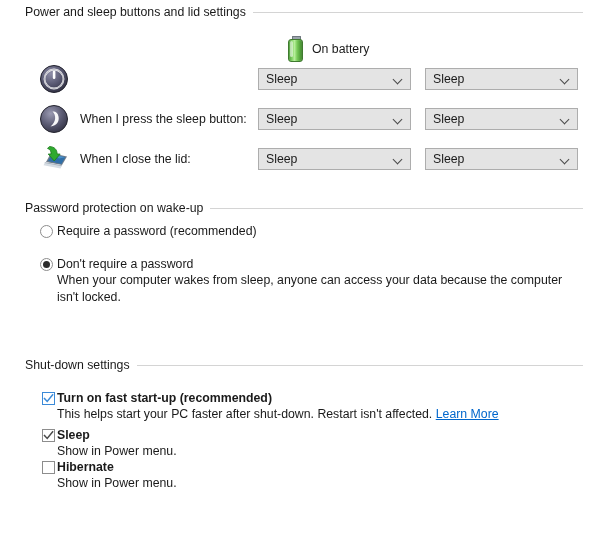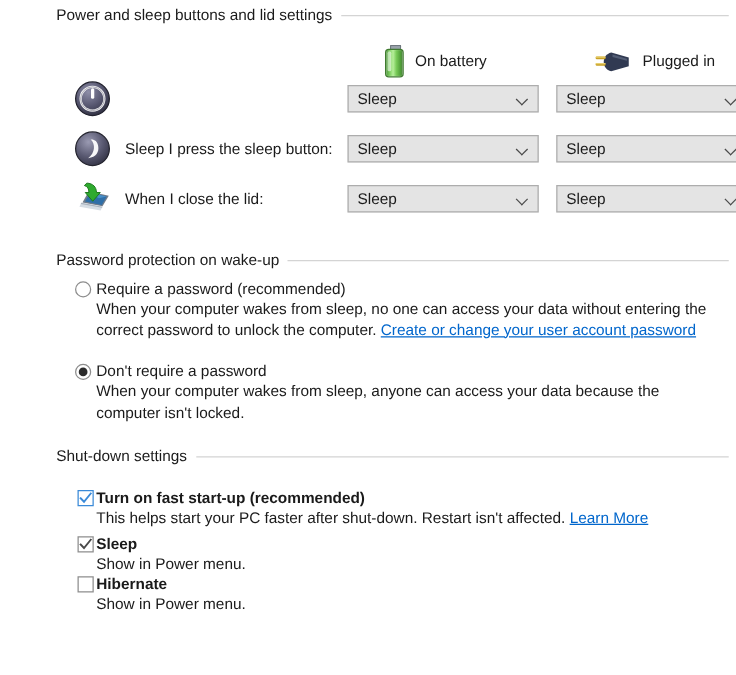--- a/index.html
+++ b/index.html
@@ -187,21 +187,21 @@
   }
   .checkbox svg { position: absolute; left: 0; top: 0; }
   .checkbox.accent { border-color: #3b8ad8; }
 
   a.link {
     color: #0066cc;
     text-decoration: underline;
   }
 
   
-  .abs { position: absolute; left: 0; right: 0; padding-left: 20px; }
+  .abs { position: absolute; left: 0; right: 0; }
 </style>
 </head>
 <body>
 
 <div class="abs" style="top:5px;">
 
   <div class="group-header">
     <span>Power and sleep buttons and lid settings</span>
     <span class="rule"></span>
   </div>
@@ -210,33 +210,20 @@
 
     <div class="col-head battery">
       <span class="icn-battery">
         <span class="cap"></span>
           <span class="body"></span>
           <span class="gloss"></span>
       </span>
       <span>On battery</span>
     </div>
 
-    <div class="col-head plug">
-      <span class="icn-plug">
-        <svg width="30" height="20" viewBox="0 0 30 20">
-          <path d="M14 3 L28 7 L28 14 L14 18 C10 17 8 14 8 10.5 C8 7 10 4 14 3 Z" fill="#313a52"></path>
-          <path d="M15 4.5 L26.5 8 L26.5 9.5 L15 6.6 Z" fill="#5c6880" opacity=".8"></path>
-          <rect x="1.5" y="6.2" width="8" height="2.2" rx="1" fill="#c9a227"></rect>
-          <rect x="1.5" y="11.3" width="8" height="2.2" rx="1" fill="#c9a227"></rect>
-          <rect x="1.5" y="6.2" width="8" height="1" rx=".5" fill="#e8cf70"></rect>
-          <rect x="1.5" y="11.3" width="8" height="1" rx=".5" fill="#e8cf70"></rect>
-        </svg>
-      </span>
-      <span>Plugged in</span>
-    </div>
 
   </div>
 
   <div class="setting-row">
     <span class="row-icon">
       <svg width="32" height="32" viewBox="0 0 32 32">
         <defs>
           <radialGradient id="pwrg" cx="38%" cy="30%" r="78%">
             <stop offset="0%" stop-color="#8e8ea8"></stop>
             <stop offset="55%" stop-color="#55556e"></stop>
@@ -266,21 +253,21 @@
           <radialGradient id="slpg" cx="38%" cy="30%" r="78%">
             <stop offset="0%" stop-color="#9a9ab2"></stop>
             <stop offset="55%" stop-color="#5a5a72"></stop>
             <stop offset="100%" stop-color="#2f2f40"></stop>
           </radialGradient>
         </defs>
         <circle cx="16" cy="16" r="13.5" fill="url(#slpg)" stroke="#25252f" stroke-width="1"></circle>
         <path d="M19.5 8.5 C13 9.5 10.5 13.5 11.5 18.5 C12.2 22 14.5 23.8 17.5 23.4 C13.5 20 13.8 12.6 19.5 8.5 Z" fill="#ffffff" opacity=".95" transform="rotate(180 16 16)"></path>
       </svg>
     </span>
-    <span class="row-label">Sleep I press the sleep button:</span>
+    <span class="row-label">When I press the sleep button:</span>
     <div class="combo col-a">
       <span class="combo-value">Sleep</span>
       <span class="chev"></span>
     </div>
     <div class="combo col-b">
       <span class="combo-value">Sleep</span>
       <span class="chev"></span>
     </div>
   </div>
 
@@ -311,21 +298,20 @@
 <div class="abs" style="top:201px;">
 
   <div class="group-header">
     <span>Password protection on wake-up</span>
     <span class="rule"></span>
   </div>
 
   <div class="option" style="margin-top:8px;">
     <span class="radio"></span>
     <div class="opt-title">Require a password (recommended)</div>
-    <div class="opt-desc"><span>When your computer wakes from sleep, no one can access your data without entering the correct password to unlock the computer. </span><a class="link" href="#">Create or change your user account password</a></div>
   </div>
 
   <div class="option" style="margin-top:17px;">
     <span class="radio checked"></span>
     <div class="opt-title">Don't require a password</div>
     <div class="opt-desc">When your computer wakes from sleep, anyone can access your data because the computer isn't locked.</div>
   </div>
 
 </div>
 

